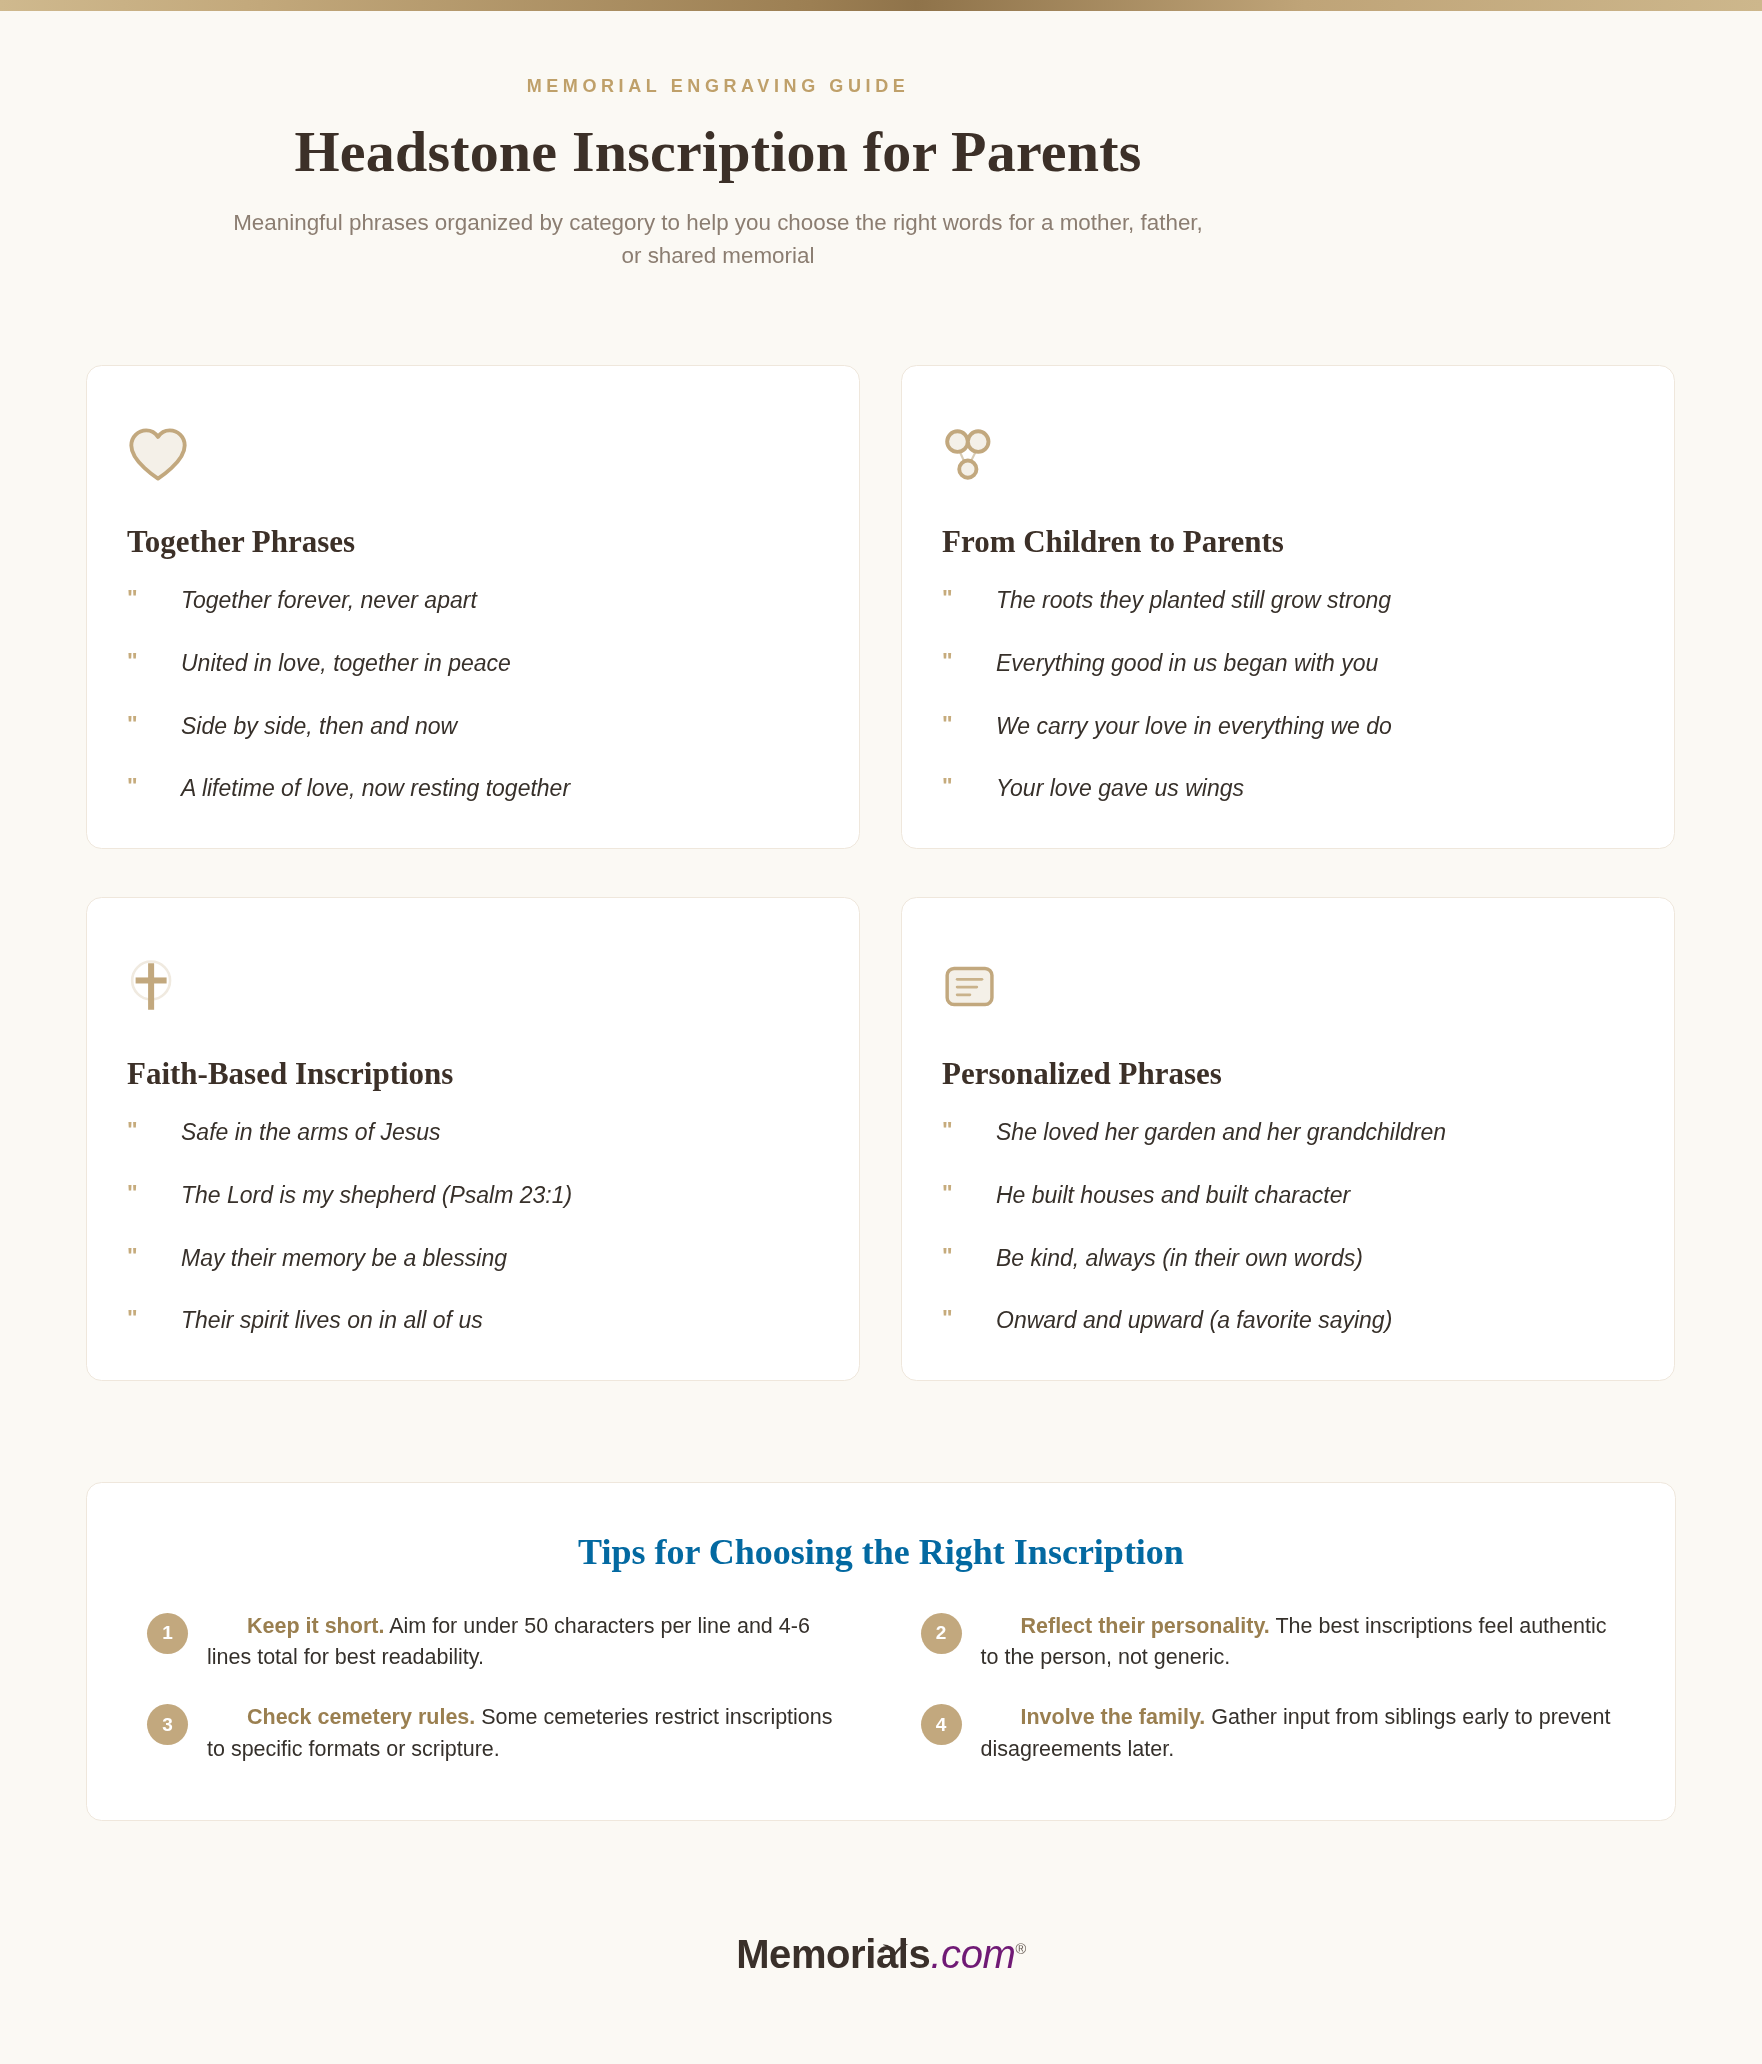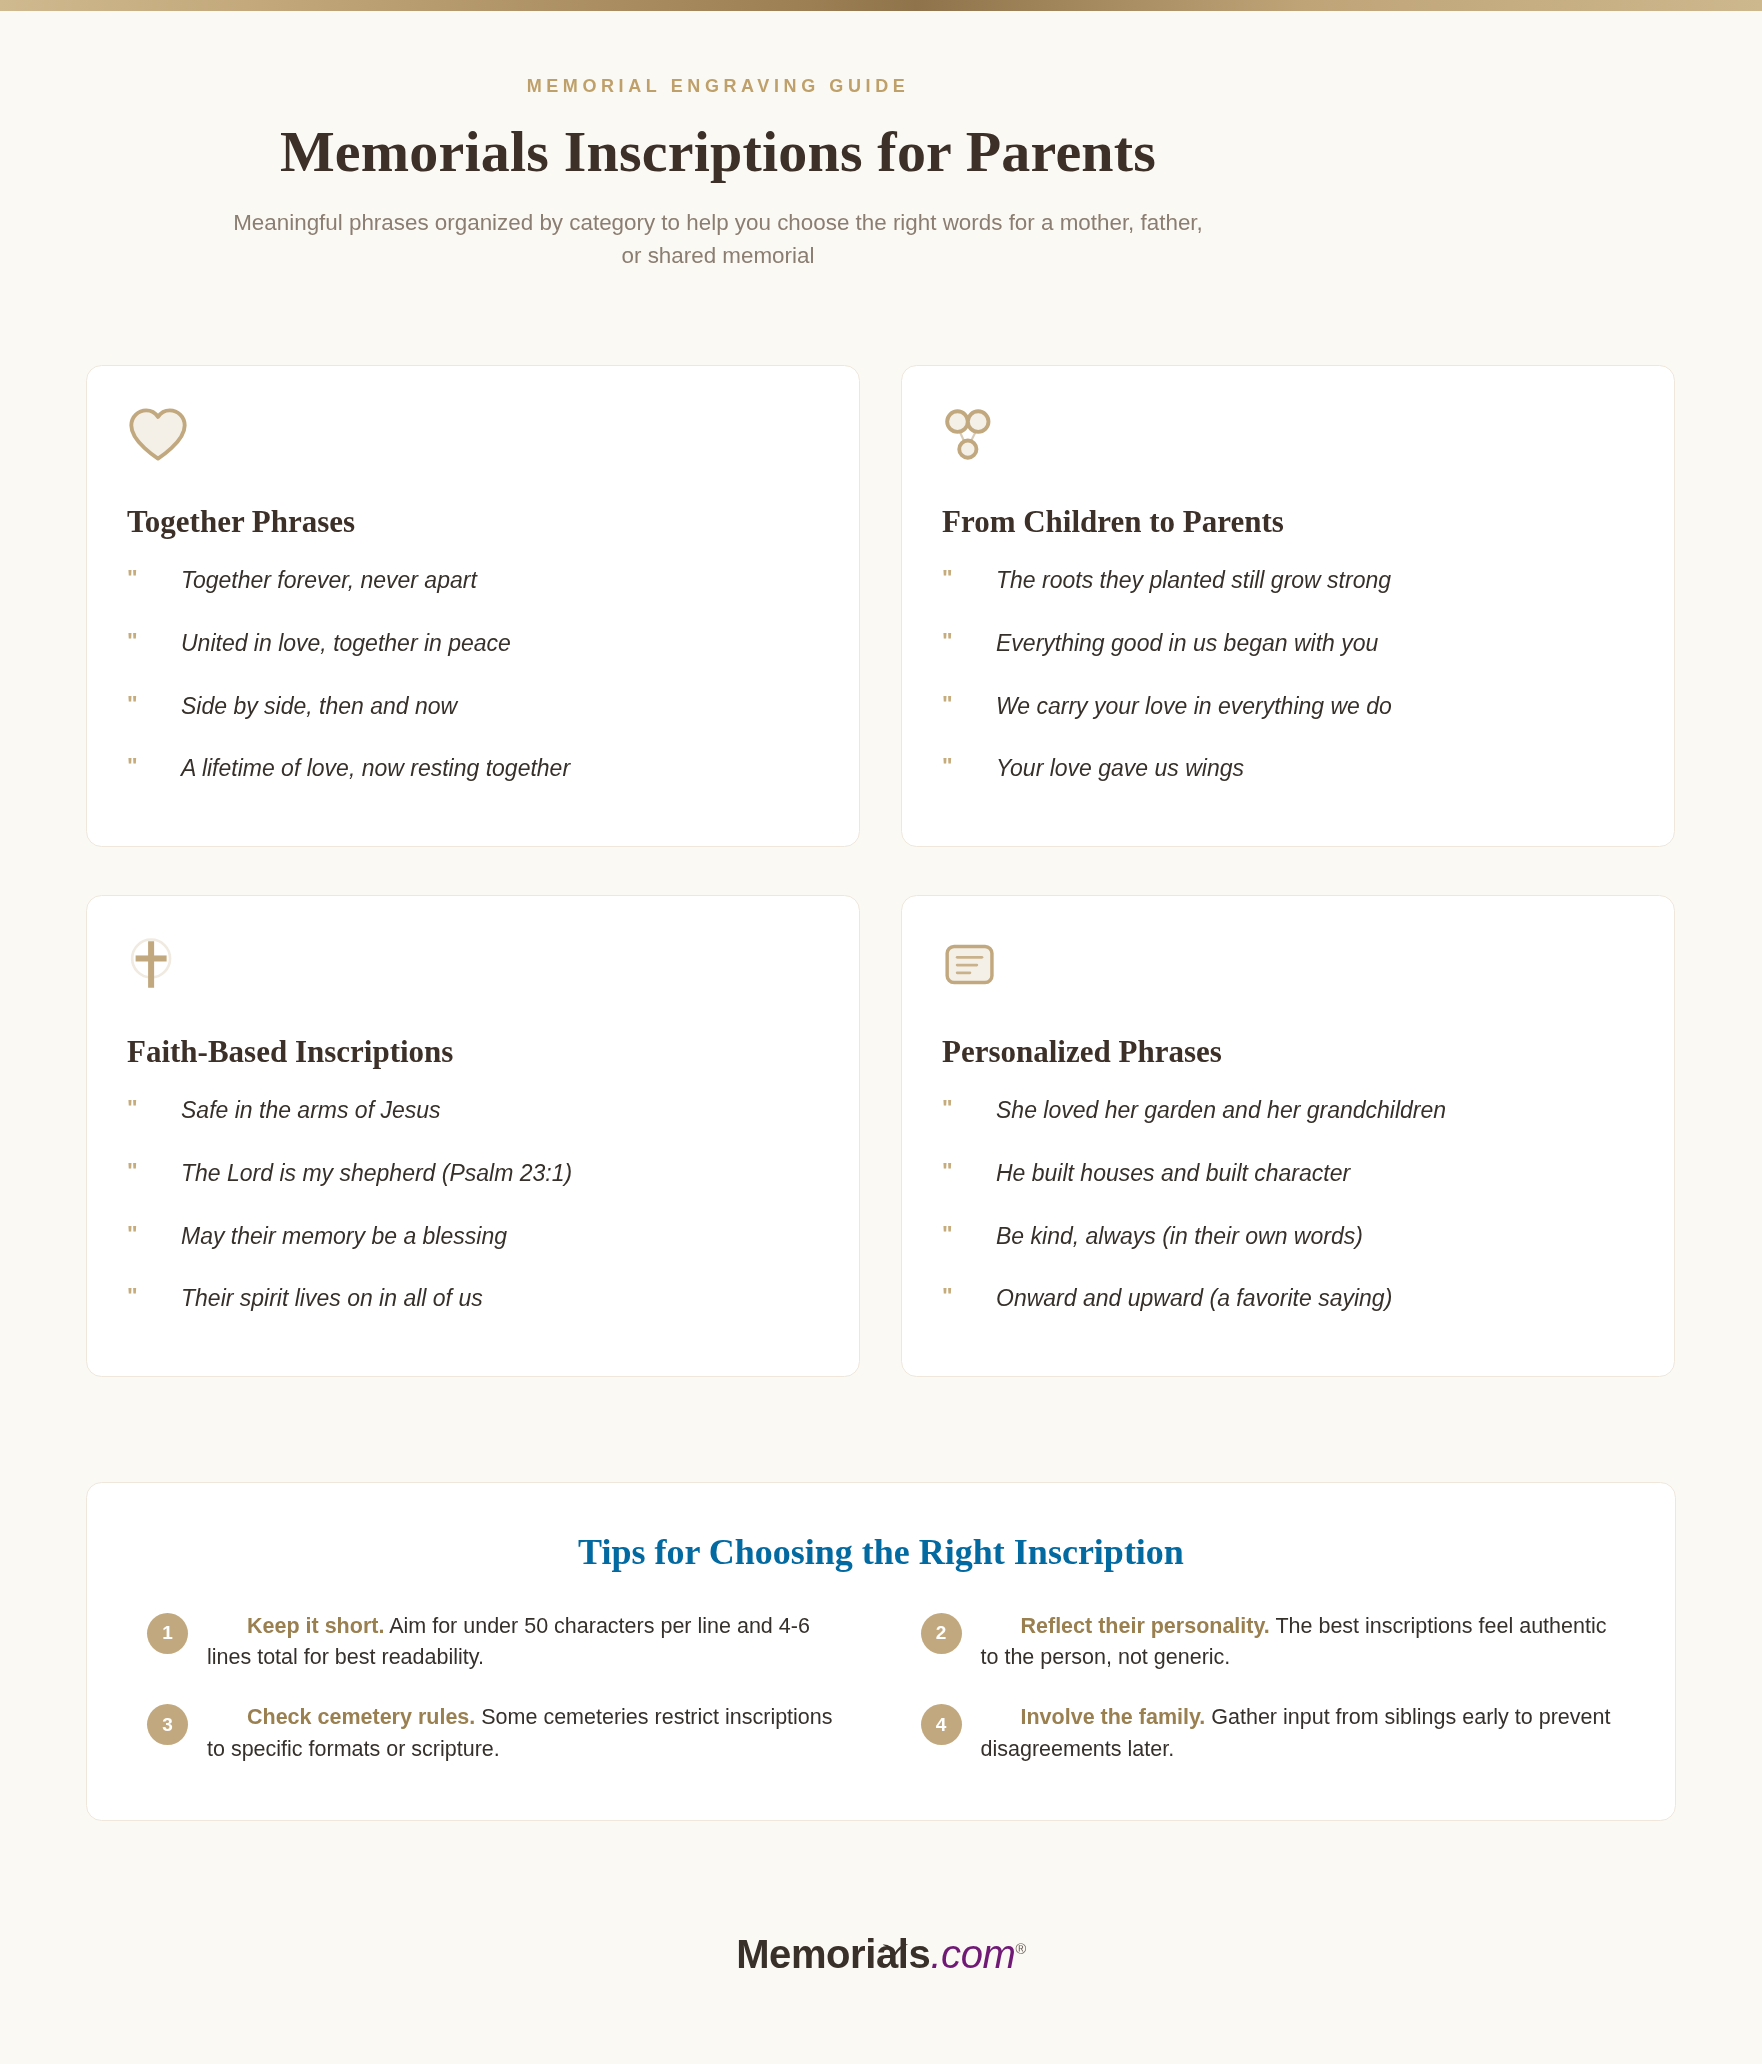--- a/index.html
+++ b/index.html
@@ -74,21 +74,21 @@
     width: 1590px;
     display: grid;
     grid-template-columns: 774px 774px;
     column-gap: 41px;
     row-gap: 48px;
   }
   .card {
     background: #FFFFFF;
     border: 1.3px solid #EFE7DC;
     border-radius: 15.5px;
-    padding: 40px 40px 45px 40px;
+    padding: 60px 40px 45px 40px;
     box-sizing: border-box;
     min-height: 482px;
   }
   .card-icon {
     height: 62px;
     margin-bottom: 36px;
   }
   .card-title {
     font-family: "Liberation Serif", serif;
     font-size: 31px;
@@ -207,21 +207,21 @@
 </style>
 </head>
 <body>
 
 <div class="page">
 
   <div class="topbar"></div>
 
   <div class="header">
     <div class="eyebrow">MEMORIAL ENGRAVING GUIDE</div>
-    <h1 class="page-title">Memorials Inscriptions for Parents</h1>
+    <h1 class="page-title">Headstone Inscription for Parents</h1>
     <p class="page-subtitle">Meaningful phrases organized by category to help you choose the right words for a mother, father, or shared memorial</p>
   </div>
 
   <div class="grid">
 
     <div class="card">
       <div class="card-icon">
         <svg width="62" height="57" viewBox="0 0 72 66" fill="none">
           <path d="M36 61 C36 61 5 41.5 5 22.5 C5 12.3 13.2 5 22.3 5 C28.6 5 33.3 8.4 36 12.6 C38.7 8.4 43.4 5 49.7 5 C58.8 5 67 12.3 67 22.5 C67 41.5 36 61 36 61 Z" fill="#F4F0E8" stroke="#C2A87E" stroke-width="4.5" stroke-linejoin="round"></path>
         </svg>

